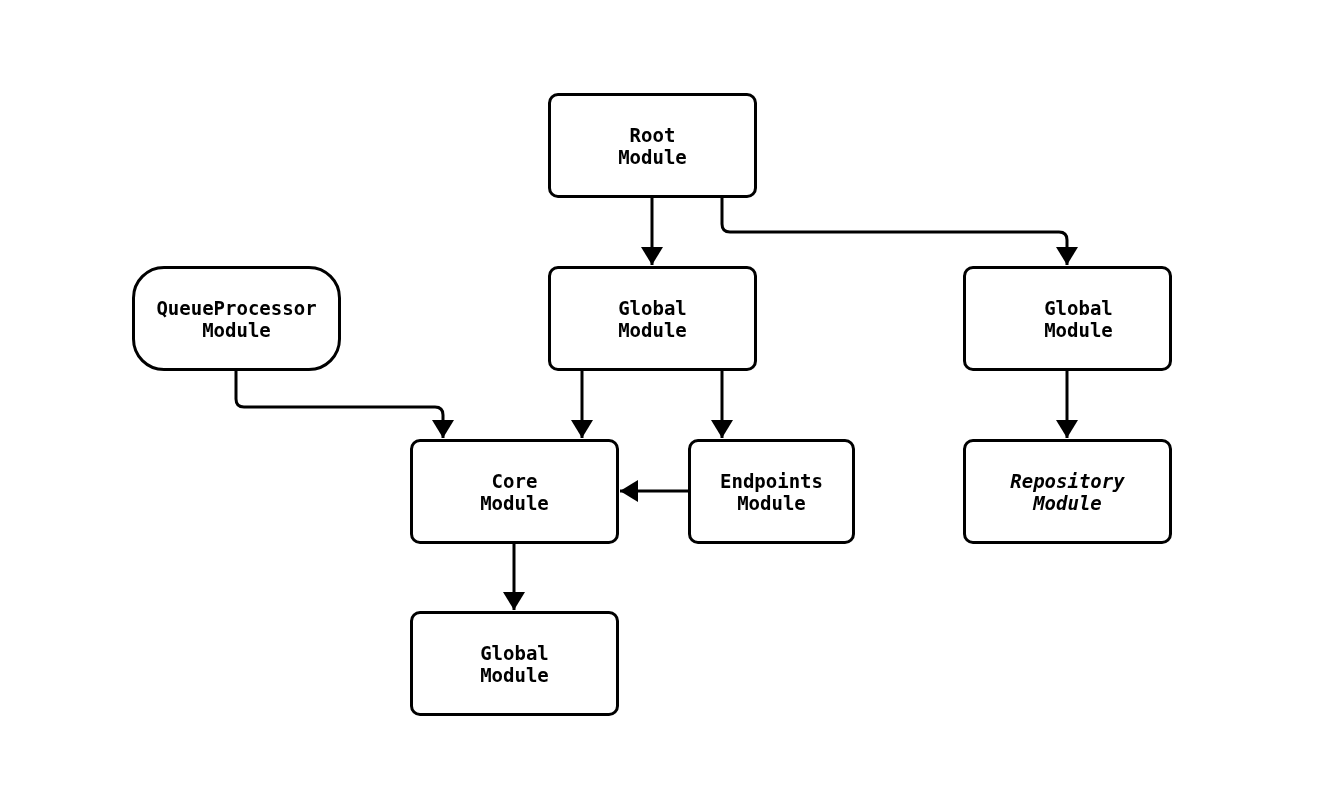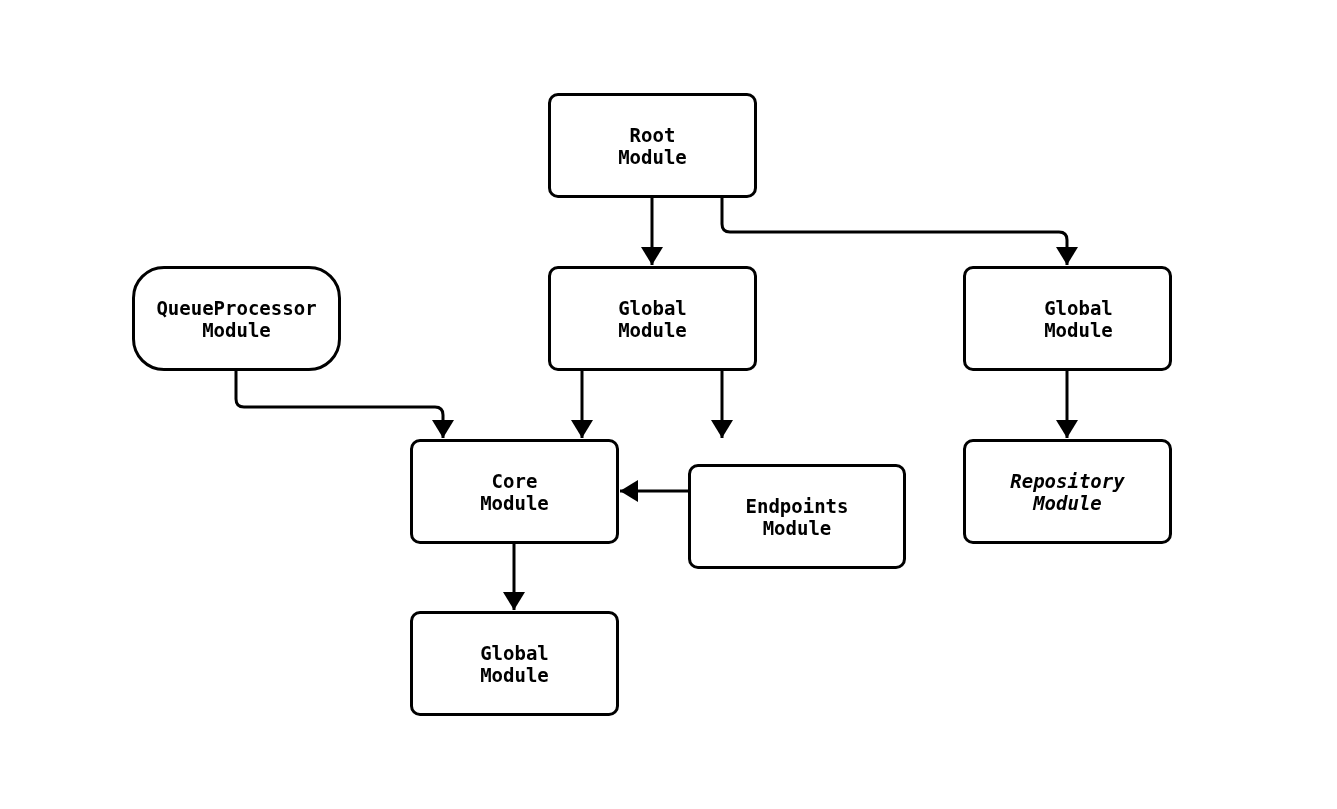--- a/index.html
+++ b/index.html
@@ -82,21 +82,21 @@
       <div class="node-line">Module</div>
     </div>
     <div class="node" style="left: 963px; top: 266px; width: 209px; height: 105px; background: rgb(255, 255, 255); border-color: rgb(0, 0, 0); padding-left: 22px;">
       <div class="node-line">Global</div>
       <div class="node-line">Module</div>
     </div>
     <div class="node" style="left: 410px; top: 439px; width: 209px; height: 105px; background: rgb(255, 255, 255); border-color: rgb(0, 0, 0);">
       <div class="node-line">Core</div>
       <div class="node-line">Module</div>
     </div>
-    <div class="node" style="left: 688px; top: 439px; width: 218px; height: 105px; background: rgb(255, 255, 255); border-color: rgb(0, 0, 0); margin-top: 25px;">
+    <div class="node" style="left: 688px; top: 439px; width: 167px; height: 105px; background: rgb(255, 255, 255); border-color: rgb(0, 0, 0);">
       <div class="node-line">Endpoints</div>
       <div class="node-line">Module</div>
     </div>
     <div class="node" style="left: 963px; top: 439px; width: 209px; height: 105px; background: rgb(255, 255, 255); border-color: rgb(0, 0, 0); font-style: italic;">
       <div class="node-line">Repository</div>
       <div class="node-line">Module</div>
     </div>
     <div class="node" style="left: 410px; top: 611px; width: 209px; height: 105px; background: rgb(255, 255, 255); border-color: rgb(0, 0, 0);">
       <div class="node-line">Global</div>
       <div class="node-line">Module</div>

